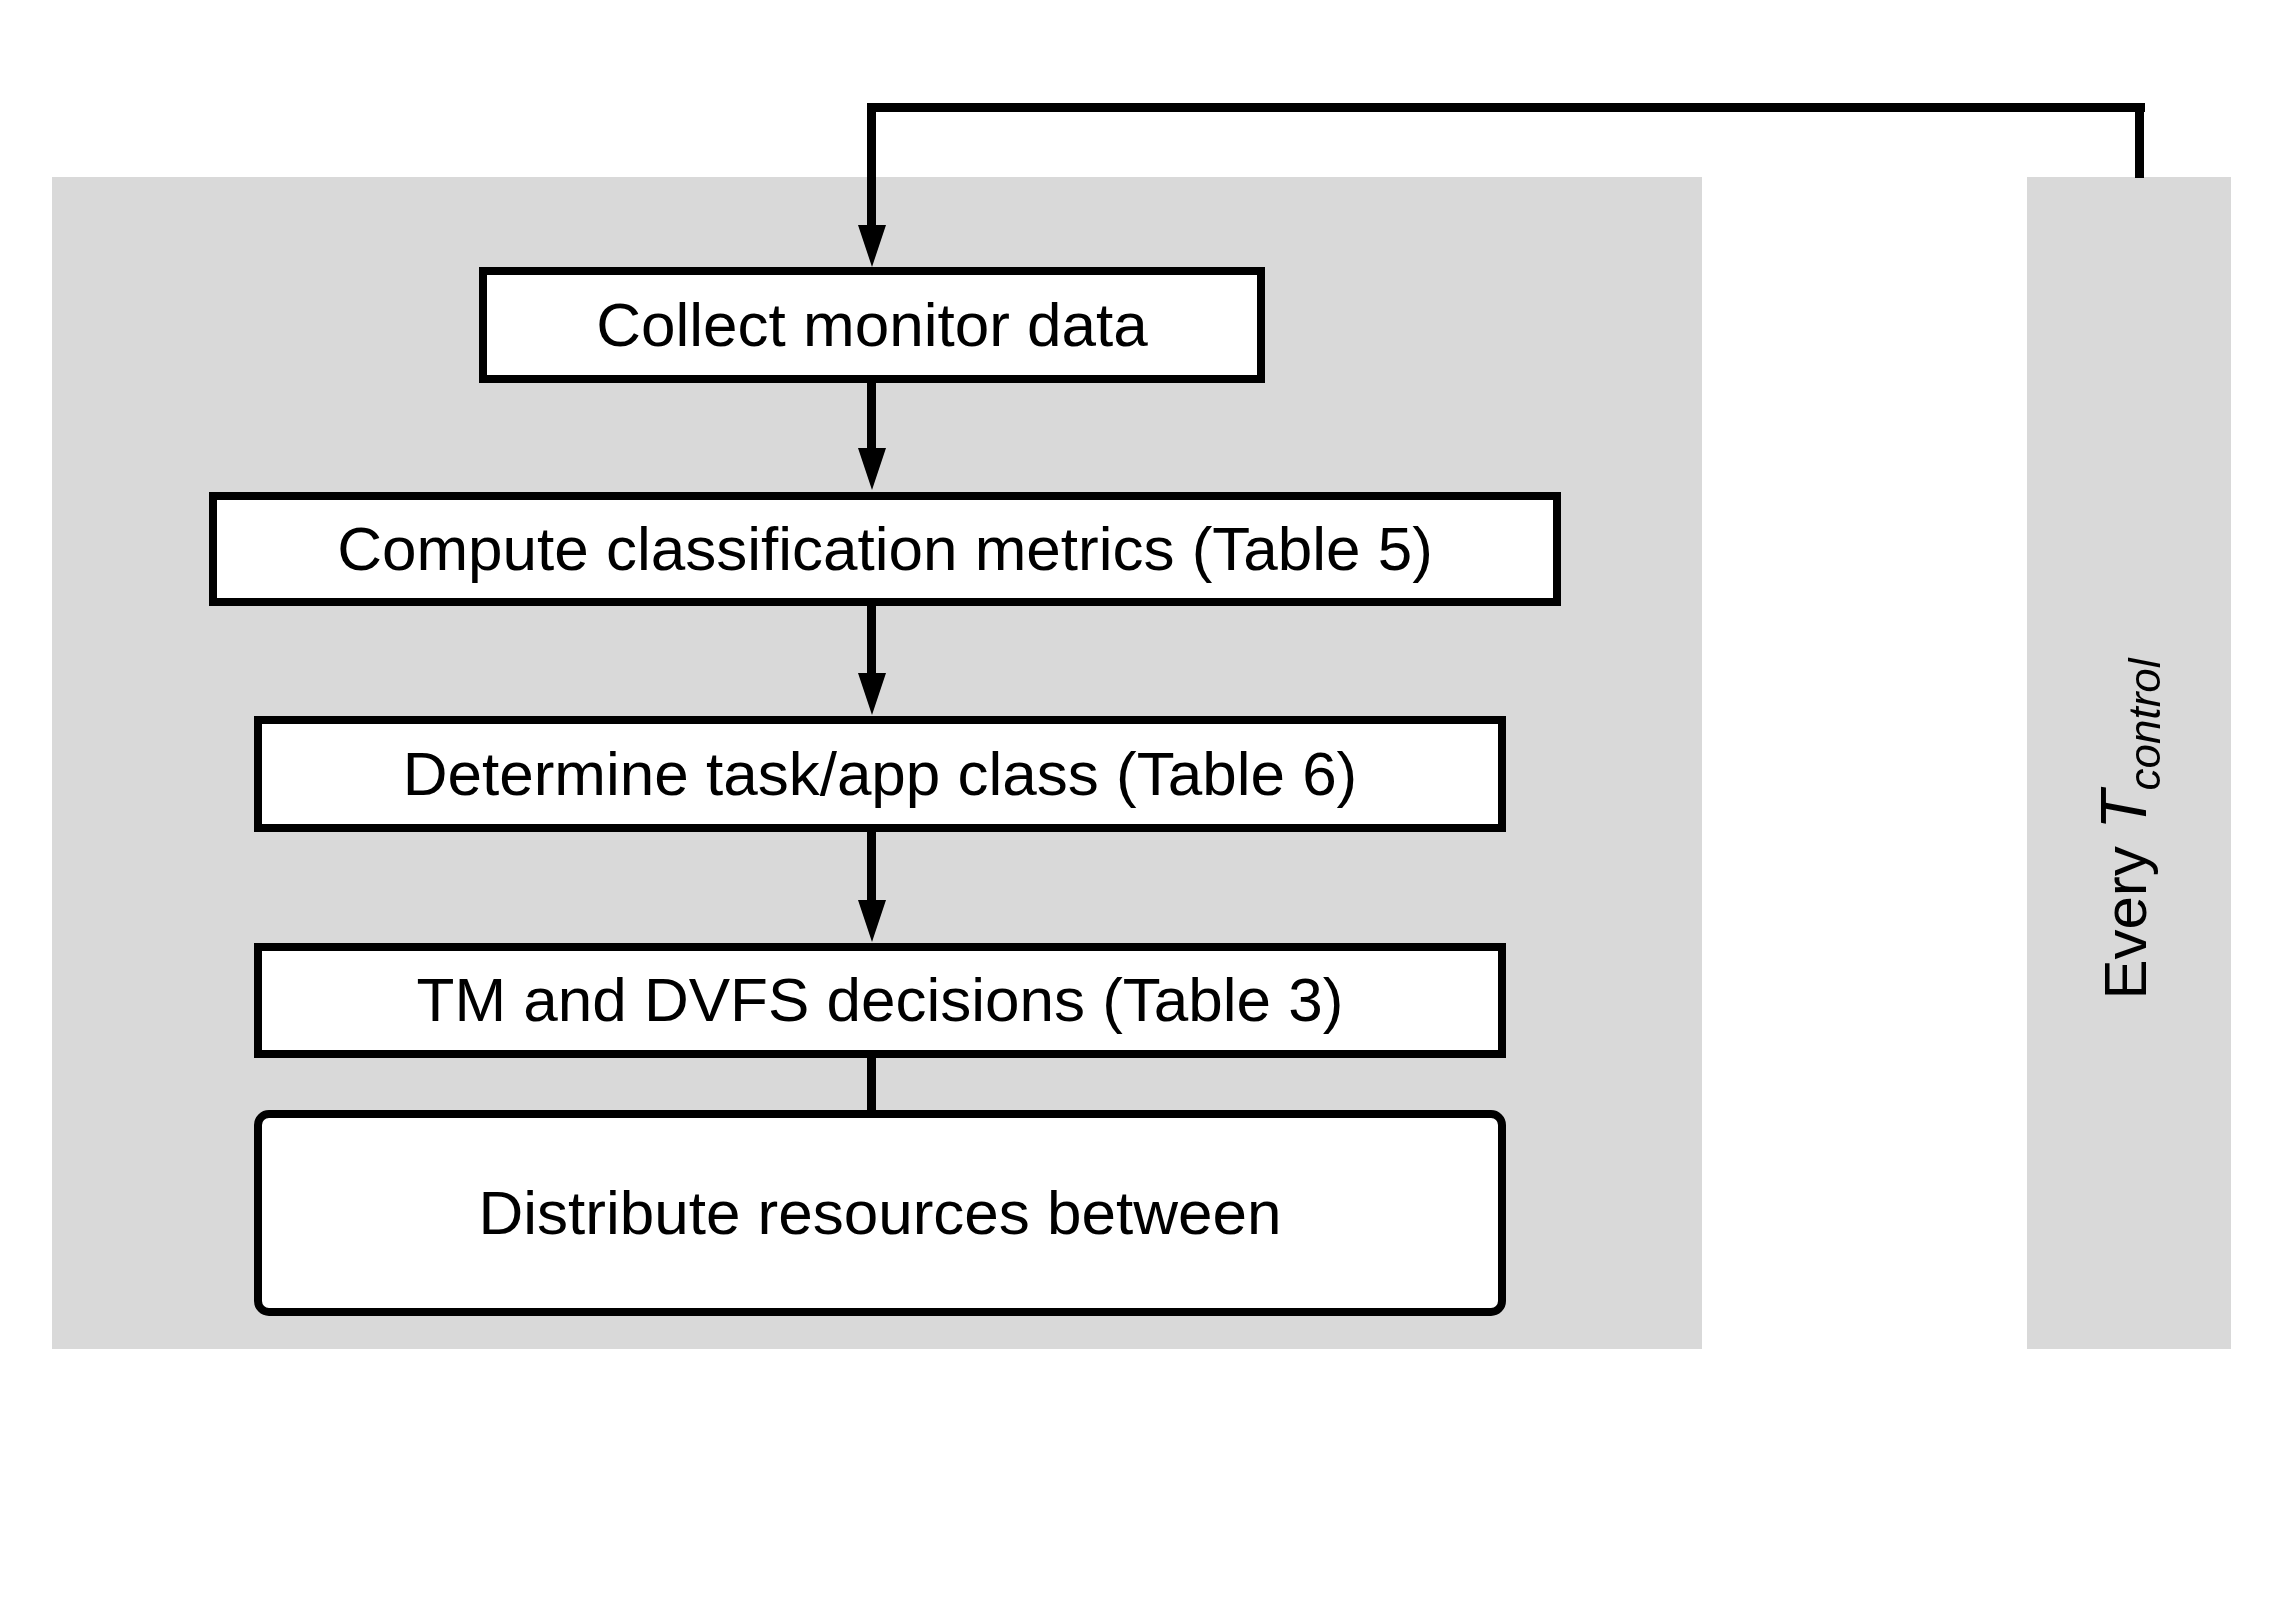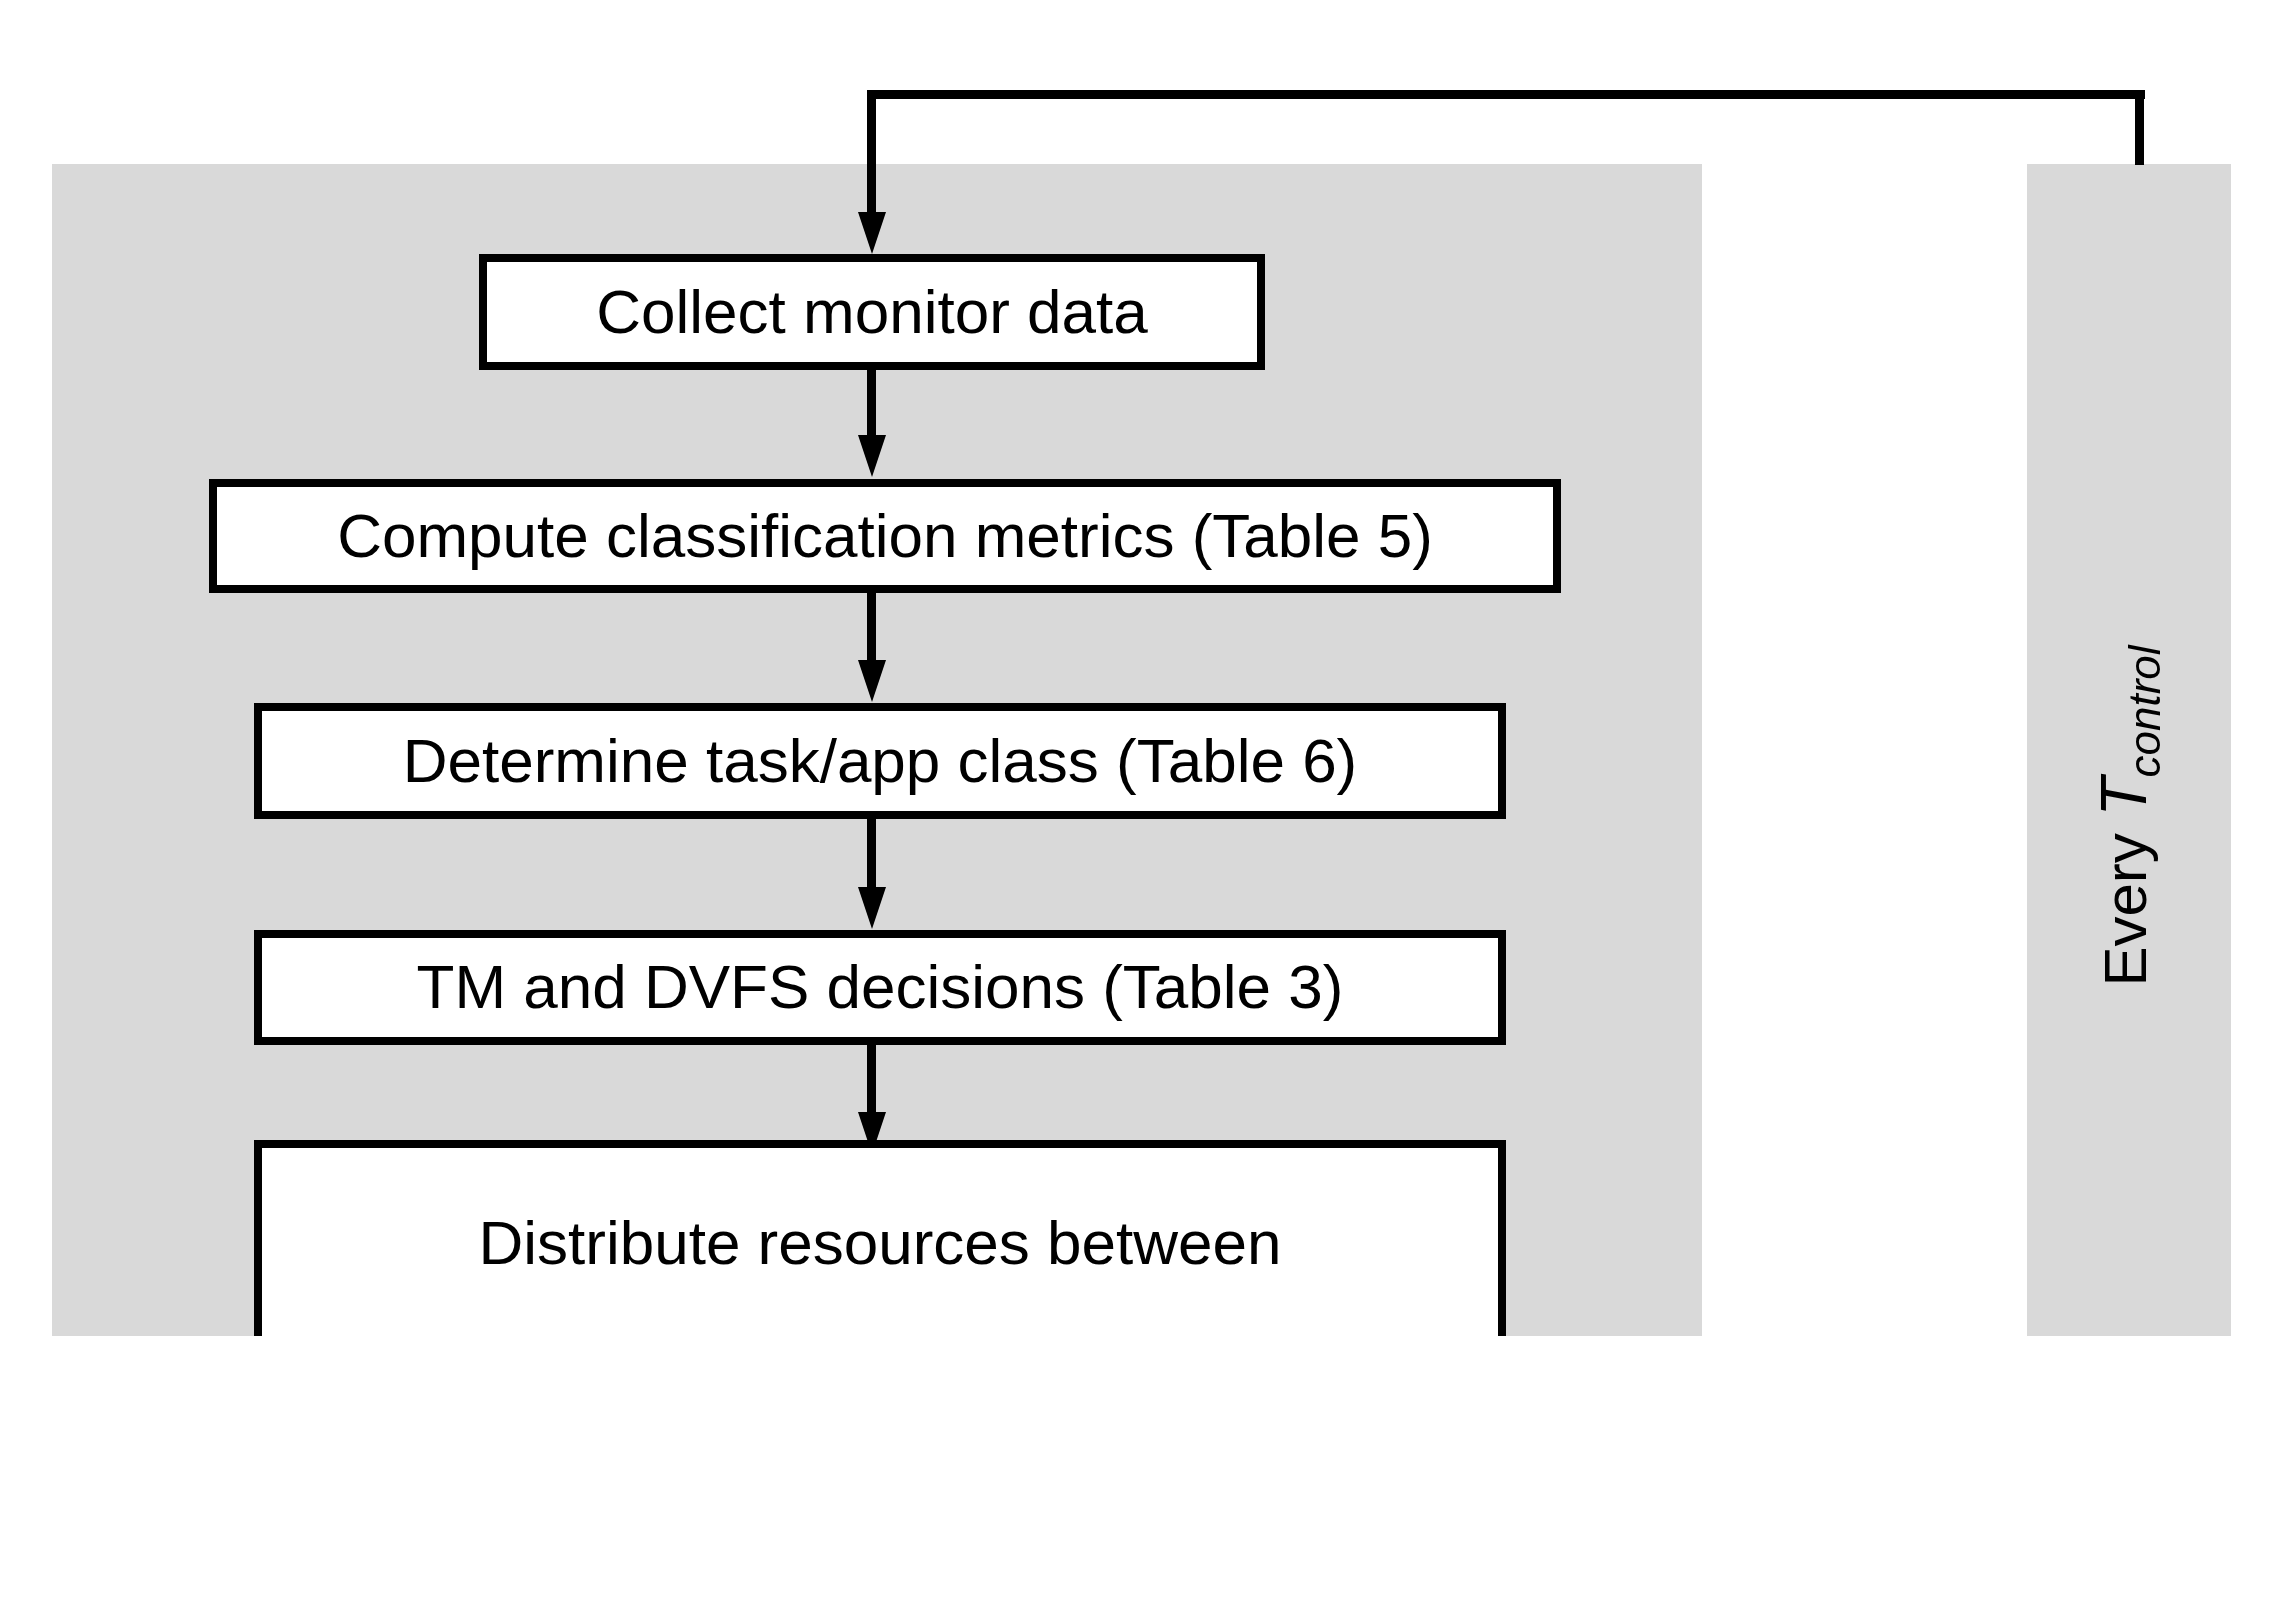--- a/index.html
+++ b/index.html
@@ -8,20 +8,21 @@
     background: #ffffff;
   }
   .canvas {
     position: relative;
     width: 2275px;
     height: 1336px;
     background: #ffffff;
     overflow: hidden;
     font-family: "Liberation Sans", "DejaVu Sans", sans-serif;
     color: var(--text, #000000);
+    margin-top: 13px;
   }
   .panel {
     position: absolute;
     background: var(--panel, #d9d9d9);
   }
   .panel-left  { left: 52px;   top: 164px; width: 1650px; height: 1303px; }
   .panel-right { left: 2027px; top: 164px; width: 204px;  height: 1303px; }
 
   .node {
     position: absolute;
@@ -33,21 +34,21 @@
     align-items: center;
     justify-content: center;
     text-align: center;
     font-size: 62px;
     line-height: 1.42;
   }
   .node-1 { left: 479px; top: 254px;  width: 786px;  height: 116px; }
   .node-2 { left: 209px; top: 479px;  width: 1352px; height: 114px; align-items: center; }
   .node-3 { left: 254px; top: 703px;  width: 1252px; height: 116px; }
   .node-4 { left: 254px; top: 930px;  width: 1252px; height: 115px; }
-  .node-5 { left: 254px; top: 1140px; width: 1252px; height: 206px; }
+  .node-5 { left: 254px; top: 1097px; width: 1252px; height: 206px; border-radius: 15px; }
 
   .line {
     position: absolute;
     background: var(--line, #000000);
   }
   
   .seg-entry    { left: 867px;  top: 90px;   width: 9px;    height: 126px; }
   .seg-1-2      { left: 867px;  top: 366px;  width: 9px;    height: 76px; }
   .seg-2-3      { left: 867px;  top: 591px;  width: 9px;    height: 74px; }
   .seg-3-4      { left: 867px;  top: 818px;  width: 9px;    height: 74px; }

